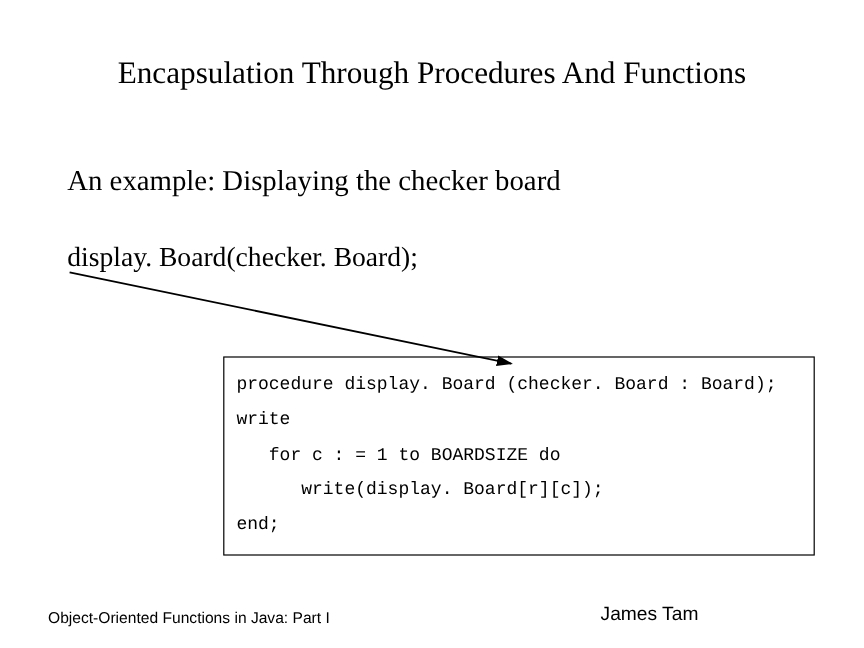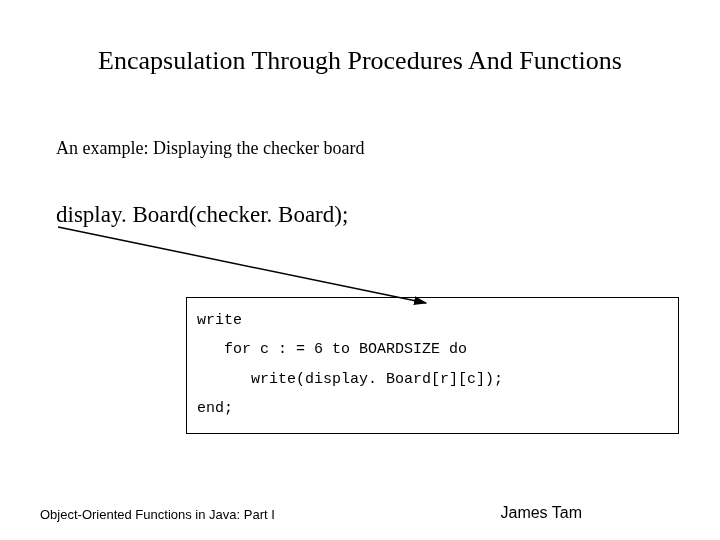--- a/index.html
+++ b/index.html
@@ -23,21 +23,21 @@
     top: 46px;
     left: 0;
     width: 720px;
     text-align: center;
     font-size: 26px;
   }
   .subhead {
     position: absolute;
     top: 138px;
     left: 56px;
-    font-size: 18px;
+    font-size: 24px;
   }
   .call {
     position: absolute;
     top: 202px;
     left: 56px;
     font-size: 23px;
   }
   .codebox {
     position: absolute;
     top: 297px;
@@ -88,22 +88,23 @@
   <svg class="arrow-svg" viewBox="0 0 380 95">
     <defs>
       <marker id="ah" markerWidth="10" markerHeight="10" refX="8" refY="3" orient="auto">
         <path d="M0,0 L9,3 L0,6 Z" fill="#000"></path>
       </marker>
     </defs>
     <line x1="2" y1="12" x2="370" y2="88" stroke="#000" stroke-width="1.5" marker-end="url(#ah)"></line>
   </svg>
 
   <div class="codebox">
+    <div class="line">procedure display. Board (checker. Board : Board);</div>
     <div class="line">write</div>
-    <div class="line">   for c : = 6 to BOARDSIZE do</div>
+    <div class="line">   for c : = 1 to BOARDSIZE do</div>
     <div class="line">      write(display. Board[r][c]);</div>
     <div class="line">end;</div>
   </div>
 
   <div class="footer-left">Object-Oriented Functions in Java: Part I</div>
   <div class="footer-right">James Tam</div>
 
 </div>
 
 </body></html>

